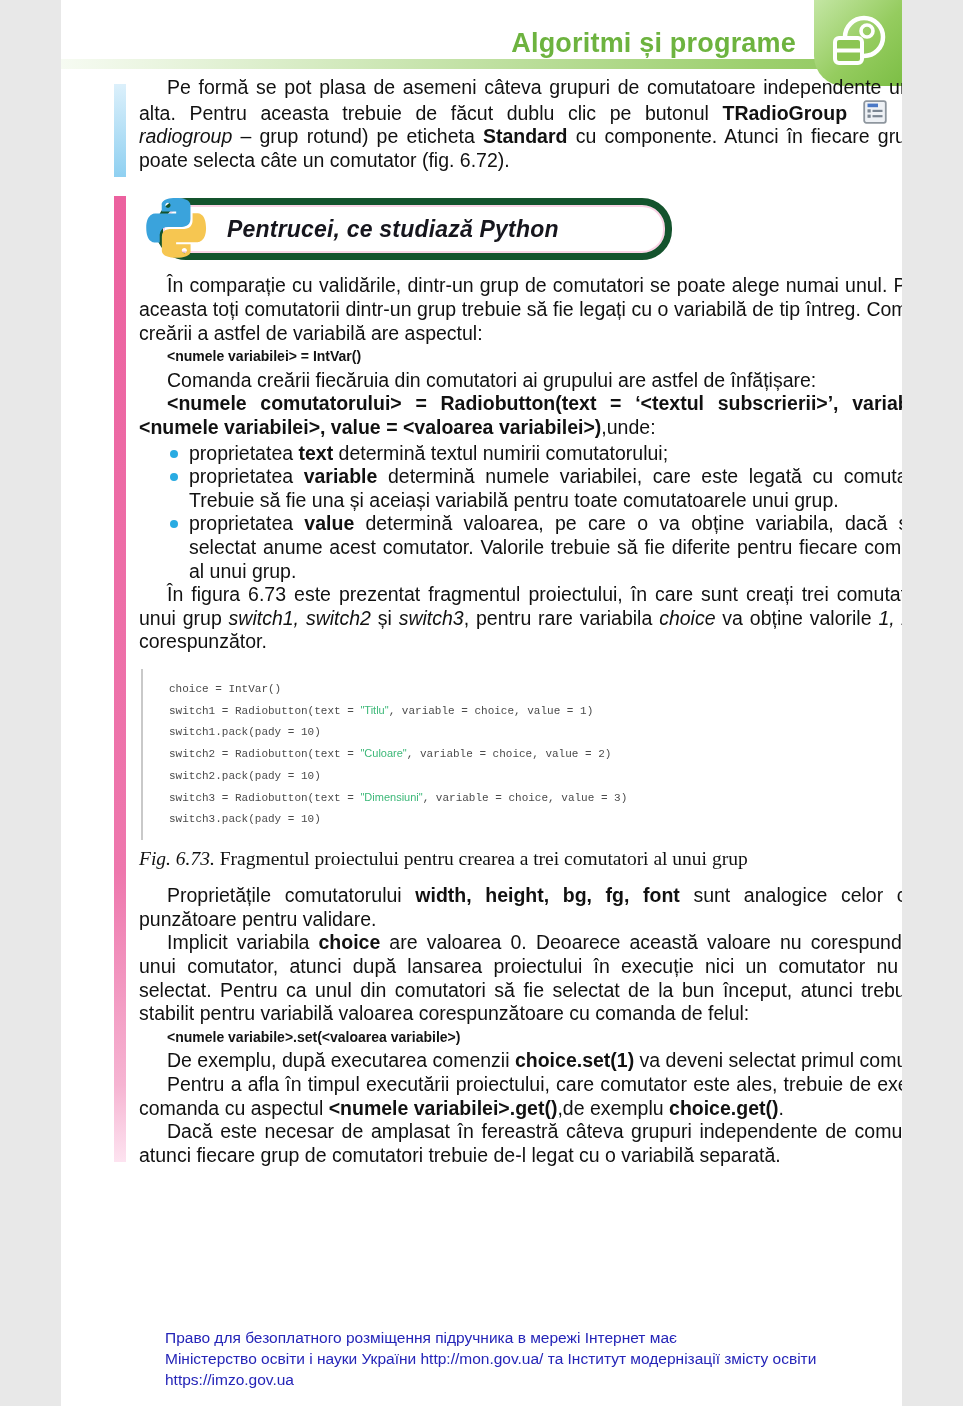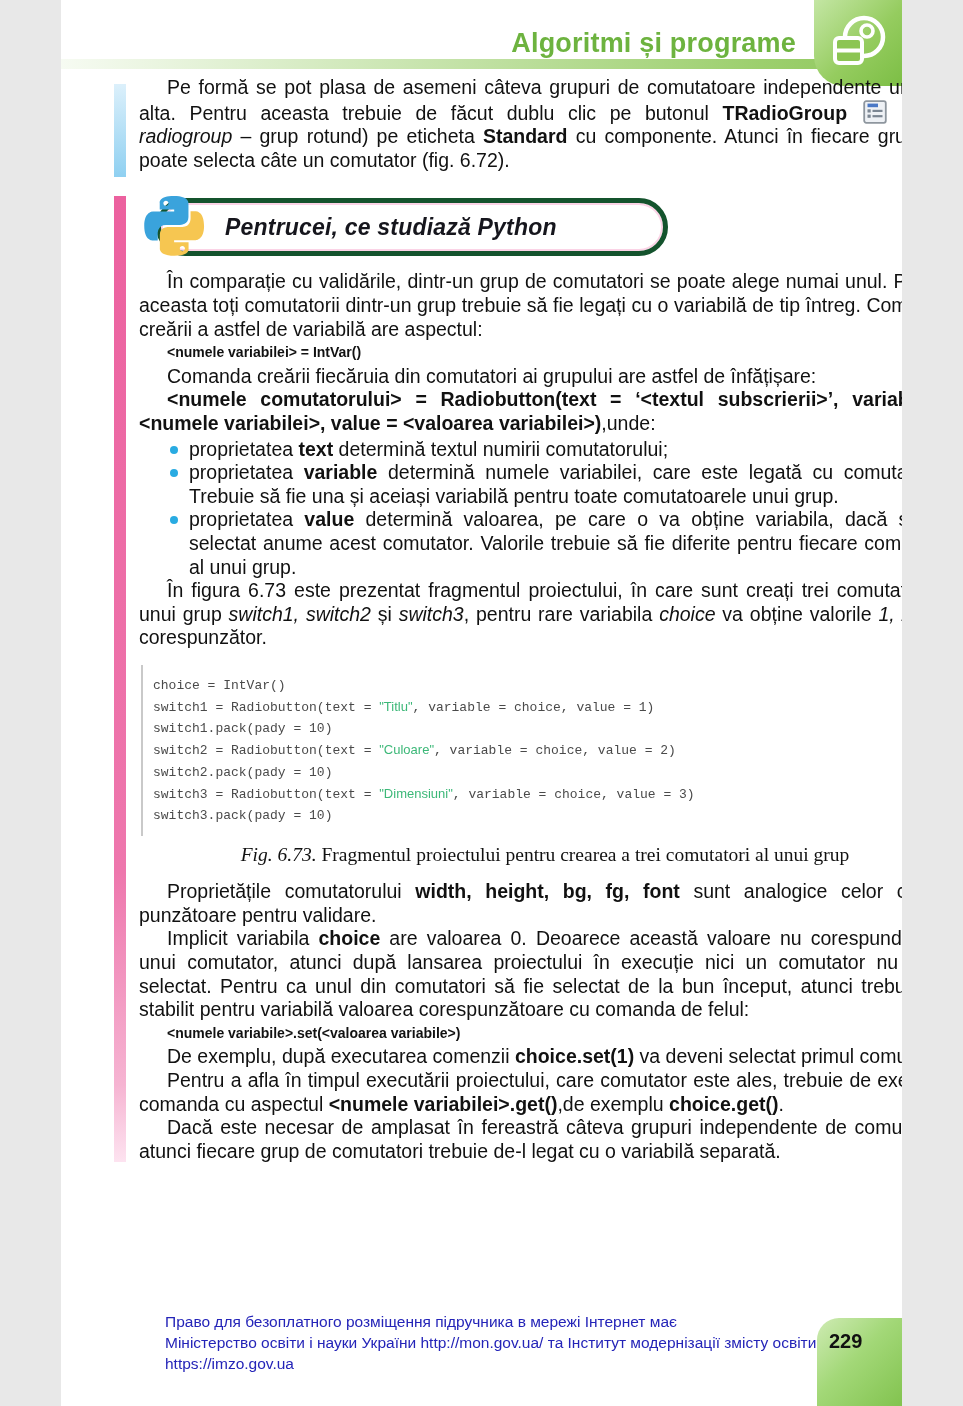--- a/index.html
+++ b/index.html
@@ -34,39 +34,39 @@
   .content{position:absolute;left:78px;top:76px;width:812px;}
   p.body{margin:0;font-size:19.5px;line-height:23.6px;text-align:justify;}
   p.indent{text-indent:28px;}
   .cmd{margin:0;padding-left:28px;font-weight:bold;font-size:14px;line-height:23.6px;}
   .cmd-wrap{margin:0;font-size:19.5px;line-height:23.6px;text-indent:28px;text-align:justify;font-weight:bold;}
   .cmd-wrap .plain{font-weight:normal;}
   .b{font-weight:bold;}
   .i{font-style:italic;}
   
   .callout{position:relative;margin:26px 0 14px 17px;width:438px;height:48px;
-    border:5px solid #14532d;border-radius:30px;
+    border:7px solid #14532d;border-radius:30px;
     box-shadow:inset 0 0 0 2px #fbd3e6;
     display:flex;align-items:center;padding-left:64px;background:#fff;}
   .callout-title{font-size:23px;font-weight:bold;font-style:italic;color:#16161d;letter-spacing:0.2px;}
   .callout-logo{position:absolute;left:-20px;top:-10px;width:66px;height:66px;}
   
   ul.bullets{margin:2px 0 0 0;padding:0;list-style:none;}
   ul.bullets li{position:relative;margin:0;padding-left:50px;font-size:19.5px;line-height:23.6px;text-align:justify;}
   ul.bullets li::before{content:"";position:absolute;left:31px;top:8px;width:8px;height:8px;border-radius:50%;background:#29abe2;}
   
   .code{margin:15px 0 6px 2px;border-left:2px solid #c9c9c9;padding:10px 0 10px 10px;}
-  .code-line{font-family:"Liberation Mono",monospace;font-size:13px;line-height:21.2px;color:#4a4a4a;white-space:pre;}
+  .code-line{font-family:"Liberation Mono",monospace;font-size:11px;line-height:21.2px;color:#4a4a4a;white-space:pre;margin-left:16px;}
   .code-line .str{color:#3cb878;font-family:"Liberation Sans",sans-serif;}
   
-  .caption{margin:8px 0 14px 0;text-align:center;font-family:"Liberation Serif",serif;font-size:19.5px;color:#111;}
+  .caption{margin:8px 0 14px 0;text-align:left;font-family:"Liberation Serif",serif;font-size:19.5px;color:#111;}
   
   .section-title{margin:26px 0 12px 0;font-size:24.5px;font-weight:bold;font-style:italic;color:#f0609f;letter-spacing:0.3px;}
   
-  .footer{position:absolute;left:104px;bottom:32px;font-size:15.5px;line-height:21px;color:#2424b8;}
+  .footer{position:absolute;left:104px;bottom:16px;font-size:15.5px;line-height:21px;color:#2424b8;}
   .page-badge{
     position:absolute;right:0;bottom:0;width:85px;height:88px;
     background:linear-gradient(135deg,#cfebb4 0%,#a3d878 45%,#82c34f 100%);
     border-radius:22px 0 0 0;
   }
   .page-number{position:absolute;top:12px;left:12px;font-size:20px;font-weight:bold;color:#111;}
   .ricon{display:inline-block;vertical-align:-4px;margin:0 2px;}
 </style>
 </head>
 <body>
@@ -138,17 +138,14 @@
     <p class="body indent"><span>Pentru a afla în timpul executării proiectului, care comutator este ales, trebuie de executat comanda cu aspectul </span><span class="b">&lt;numele variabilei&gt;.get()</span><span>,de exemplu </span><span class="b">choice.get()</span><span>.</span></p>
     <p class="body indent"><span>Dacă este necesar de amplasat în fereastră câteva grupuri independente de comu­tatori, atunci fiecare grup de comutatori trebuie de-l legat cu o variabilă separată.</span></p>
 
 
   </div>
 
   <div class="footer">
     <div>Право для безоплатного розміщення підручника в мережі Інтернет має</div>
     <div>Міністерство освіти і науки України http://mon.gov.ua/ та Інститут модернізації змісту освіти https://imzo.gov.ua</div>
   </div>
-  <div class="page-badge">
-    <span class="page-number">229</span>
-  </div>
 
 </div>
 
 </body></html>

